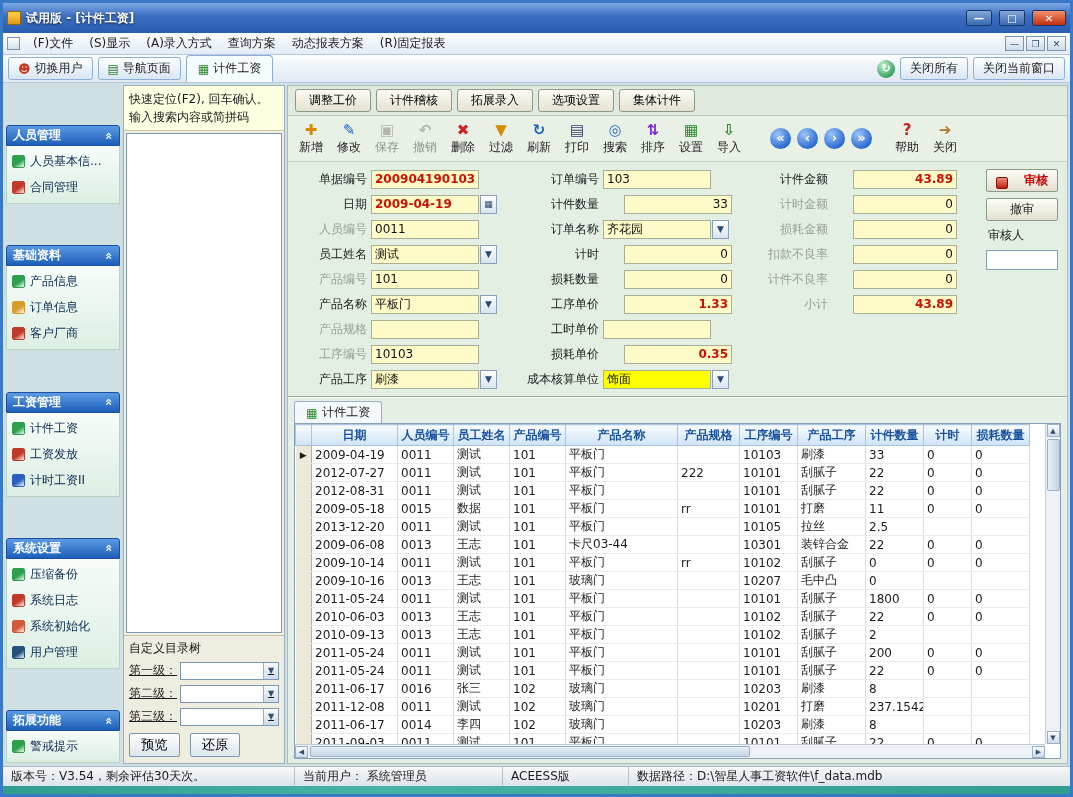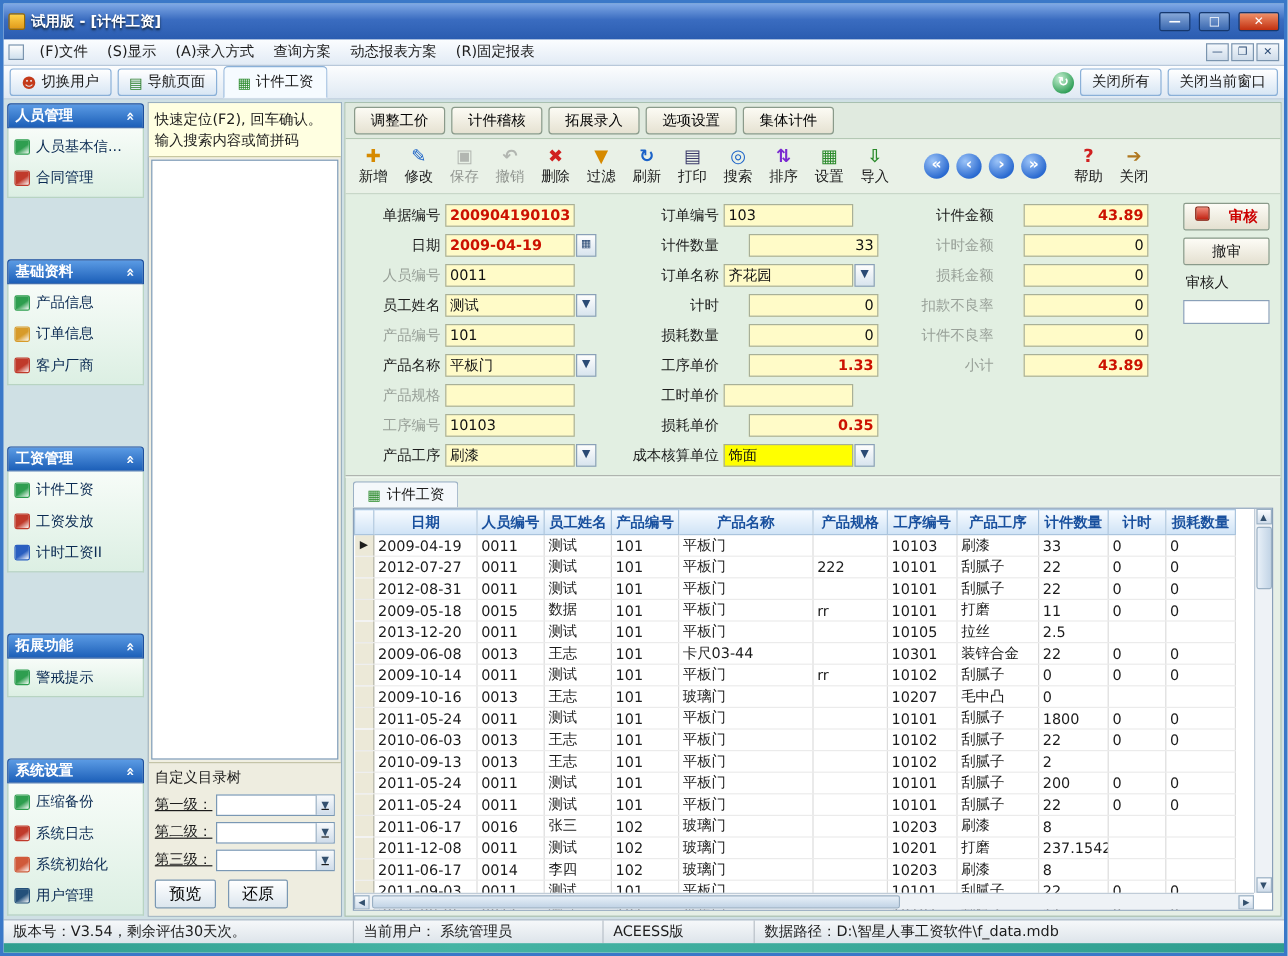--- a/index.html
+++ b/index.html
@@ -26,21 +26,21 @@
   .tool-btn{display:flex;align-items:center;gap:4px;border:1px solid #8ab0d8;border-radius:3px;background:linear-gradient(#ffffff,#d8e6f4);padding:2px 9px;}
   .tool-tab{display:flex;align-items:center;gap:4px;border:1px solid #8ab0d8;border-bottom-color:#f6fbff;background:#f6fbff;border-radius:4px 4px 0 0;padding:4px 11px;align-self:flex-end;}
   .tglyph{font-size:12px;}
   .toolbar .spacer{flex:1;}
   .round-ico{width:18px;height:18px;border-radius:50%;background:radial-gradient(circle at 35% 30%,#c6f0d2,#2f9e57 75%);color:#fff;text-align:center;line-height:17px;font-size:11px;font-weight:700;}
 
   
   .content{flex:1 1 auto;display:flex;padding:2px;gap:2px;background:#cfe0e4;min-height:0;}
 
   
-  .sidebar{width:116px;flex:0 0 116px;display:flex;flex-direction:column;justify-content:space-between;padding:1px;}
+  .sidebar{width:116px;flex:0 0 116px;display:flex;flex-direction:column;justify-content:space-between;padding:1px;margin-top:39px;}
   .sb-group{display:flex;flex-direction:column;}
   .sb-head{height:21px;background:linear-gradient(#5b9be4,#1c5fb8);color:#fff;font-weight:700;display:flex;align-items:center;justify-content:space-between;padding:0 6px;border-radius:3px 3px 0 0;border:1px solid #1c4f9e;}
   .sb-chev{display:inline-block;transform:rotate(90deg);font-weight:700;font-size:12px;}
   .sb-items{background:linear-gradient(#f7fcf8,#dcefe3);border:1px solid #b8d4c2;border-top:none;padding:5px 3px;display:flex;flex-direction:column;gap:5px;}
   .sb-item{display:flex;align-items:center;gap:5px;padding:2px 2px;color:#0a2a52;cursor:default;}
   .sb-ico{width:13px;height:13px;flex:0 0 13px;border:1px solid #667;border-radius:2px;}
 
   
   .searchpanel{width:162px;flex:0 0 162px;background:#f0efe2;border:1px solid #9ab0c0;display:flex;flex-direction:column;}
   .sp-hint{background:#ffffe1;padding:4px 5px;border-bottom:1px solid #c8c8a0;line-height:1.5;}
@@ -78,21 +78,21 @@
   .flabel.gray{color:#98a098;}
   .fwrap{display:flex;align-items:center;}
   .finput{width:108px;height:19px;border:1px solid #a8b098;background:#fffbc8;font-size:12px;padding:0 3px;font-family:inherit;color:#111;}
   .c3 .finput{width:104px;}
   .finput.right{text-align:right;margin-left:21px;}
   .finput.red{color:#cc1100;font-weight:700;}
   .finput.hl{background:#ffff00;}
   .fbtn{width:17px;height:19px;border:1px solid #8aa0b8;background:linear-gradient(#fefefe,#d8e4ee);margin-left:1px;text-align:center;line-height:17px;font-size:9px;color:#2a4a74;}
 
   .audit{width:72px;flex:0 0 72px;margin-left:auto;display:flex;flex-direction:column;gap:6px;}
-  .audit-btn{border:1px solid #8a9a8a;background:linear-gradient(#fdfcf6,#e4e0d0);padding:2px 4px;display:flex;align-items:flex-start;gap:16px;justify-content:center;border-radius:2px;}
+  .audit-btn{border:1px solid #8a9a8a;background:linear-gradient(#fdfcf6,#e4e0d0);padding:2px 4px;display:flex;align-items:flex-end;gap:16px;justify-content:center;border-radius:2px;}
   .audit-btn .rtxt{color:#cc0000;font-weight:700;}
   .stamp{width:12px;height:12px;background:linear-gradient(#f08a7a,#c02010);border:1px solid #801000;border-radius:2px;}
   .auditor-lab{padding-left:2px;}
   .auditor-box{background:#fff;border:1px solid #8aa0b8;height:20px;}
 
   
   .grid-area{flex:1;display:flex;flex-direction:column;padding:3px 6px 4px;min-height:0;}
   .grid-tab{align-self:flex-start;display:flex;gap:5px;align-items:center;border:1px solid #9ab0c4;border-bottom:none;background:#f4f8fb;padding:2px 11px;border-radius:3px 3px 0 0;}
   .grid-wrap{flex:1;border:1px solid #8aa0b8;background:#fff;position:relative;min-height:0;overflow:hidden;padding-right:15px;padding-bottom:14px;}
   table{border-collapse:collapse;table-layout:fixed;width:734px;font-size:12px;}
@@ -224,51 +224,51 @@
               <span>工资发放</span>
             </div>
             <div class="sb-item">
               <span class="sb-ico" style="background: linear-gradient(145deg, rgb(42, 95, 192) 55%, rgb(255, 255, 255)); border-color: rgb(42, 95, 192);"></span>
               <span>计时工资II</span>
             </div>
           </div>
         </div>
         <div class="sb-group">
           <div class="sb-head">
+            <span>系统设置</span>
+            <span class="sb-chev">«</span>
+          </div>
+          <div class="sb-items">
+            <div class="sb-item">
+              <span class="sb-ico" style="background: linear-gradient(145deg, rgb(46, 158, 79) 55%, rgb(255, 255, 255)); border-color: rgb(46, 158, 79);"></span>
+              <span>压缩备份</span>
+            </div>
+            <div class="sb-item">
+              <span class="sb-ico" style="background: linear-gradient(145deg, rgb(192, 58, 43) 55%, rgb(255, 255, 255)); border-color: rgb(192, 58, 43);"></span>
+              <span>系统日志</span>
+            </div>
+            <div class="sb-item">
+              <span class="sb-ico" style="background: linear-gradient(145deg, rgb(208, 90, 58) 55%, rgb(255, 255, 255)); border-color: rgb(208, 90, 58);"></span>
+              <span>系统初始化</span>
+            </div>
+            <div class="sb-item">
+              <span class="sb-ico" style="background: linear-gradient(145deg, rgb(36, 80, 122) 55%, rgb(255, 255, 255)); border-color: rgb(36, 80, 122);"></span>
+              <span>用户管理</span>
+            </div>
+          </div>
+        </div>
+        <div class="sb-group">
+          <div class="sb-head">
             <span>拓展功能</span>
             <span class="sb-chev">«</span>
           </div>
           <div class="sb-items">
             <div class="sb-item">
               <span class="sb-ico" style="background: linear-gradient(145deg, rgb(46, 158, 79) 55%, rgb(255, 255, 255)); border-color: rgb(46, 158, 79);"></span>
               <span>警戒提示</span>
-            </div>
-          </div>
-        </div>
-        <div class="sb-group">
-          <div class="sb-head">
-            <span>系统设置</span>
-            <span class="sb-chev">«</span>
-          </div>
-          <div class="sb-items">
-            <div class="sb-item">
-              <span class="sb-ico" style="background: linear-gradient(145deg, rgb(46, 158, 79) 55%, rgb(255, 255, 255)); border-color: rgb(46, 158, 79);"></span>
-              <span>压缩备份</span>
-            </div>
-            <div class="sb-item">
-              <span class="sb-ico" style="background: linear-gradient(145deg, rgb(192, 58, 43) 55%, rgb(255, 255, 255)); border-color: rgb(192, 58, 43);"></span>
-              <span>系统日志</span>
-            </div>
-            <div class="sb-item">
-              <span class="sb-ico" style="background: linear-gradient(145deg, rgb(208, 90, 58) 55%, rgb(255, 255, 255)); border-color: rgb(208, 90, 58);"></span>
-              <span>系统初始化</span>
-            </div>
-            <div class="sb-item">
-              <span class="sb-ico" style="background: linear-gradient(145deg, rgb(36, 80, 122) 55%, rgb(255, 255, 255)); border-color: rgb(36, 80, 122);"></span>
-              <span>用户管理</span>
             </div>
           </div>
         </div>
       </div>
 
     <div class="searchpanel">
       <div class="sp-hint">
         <div>快速定位(F2), 回车确认。</div>
         <div>输入搜索内容或简拼码</div>
       </div>

